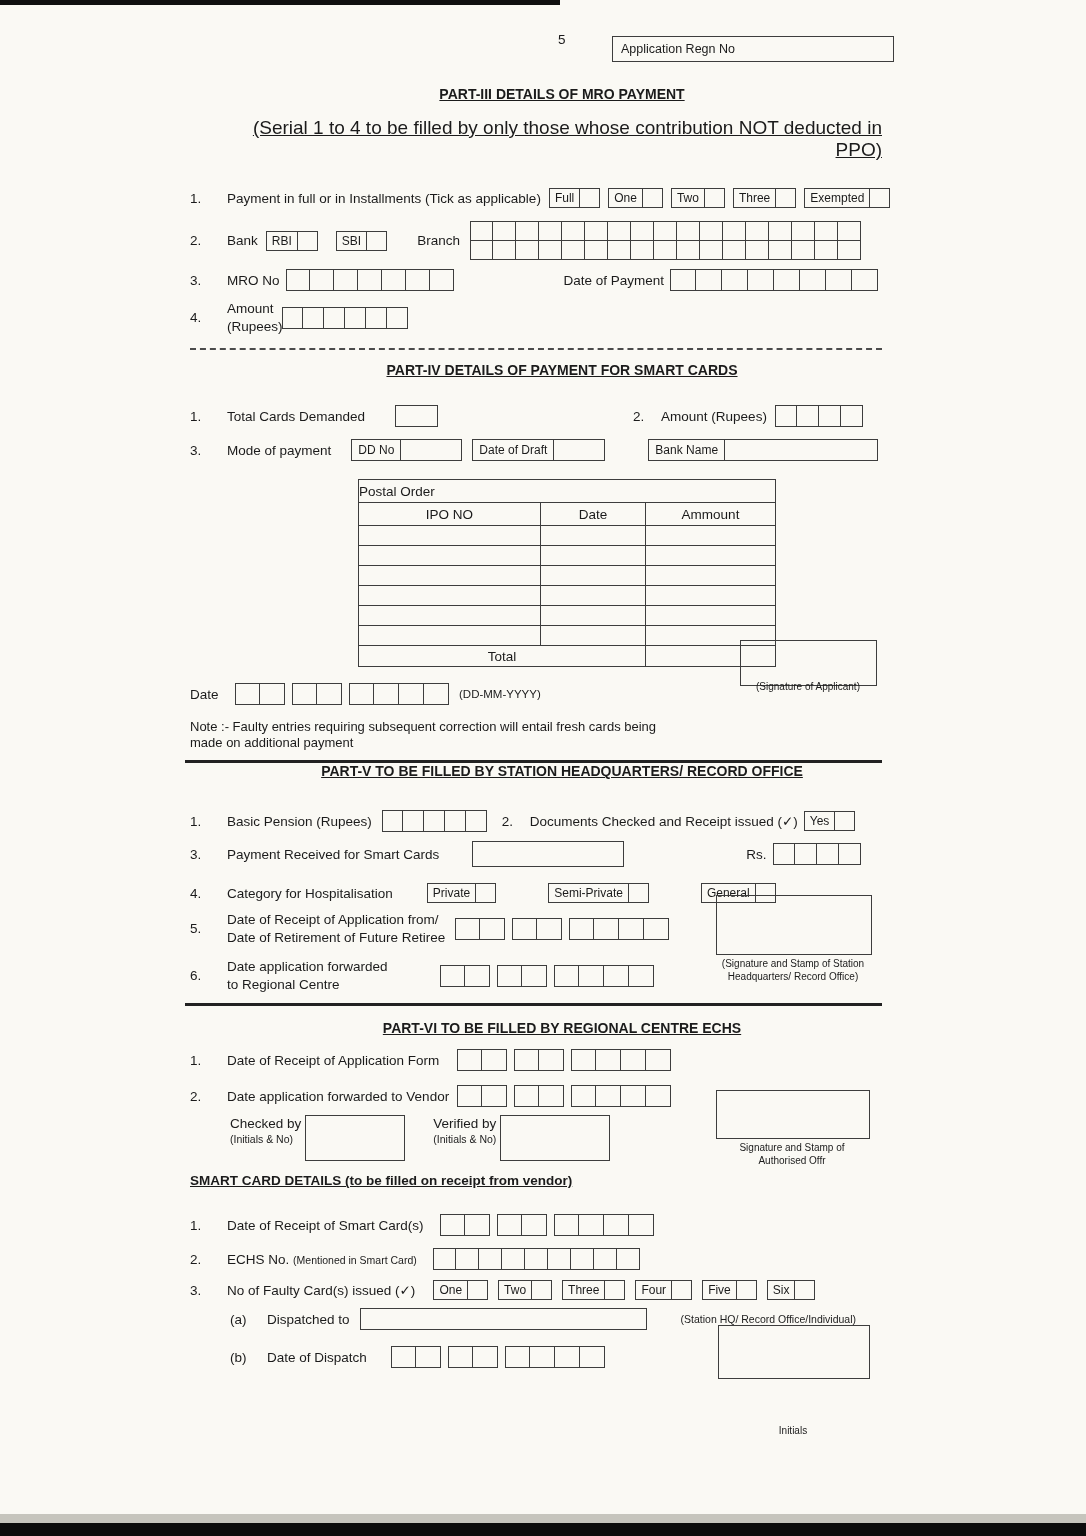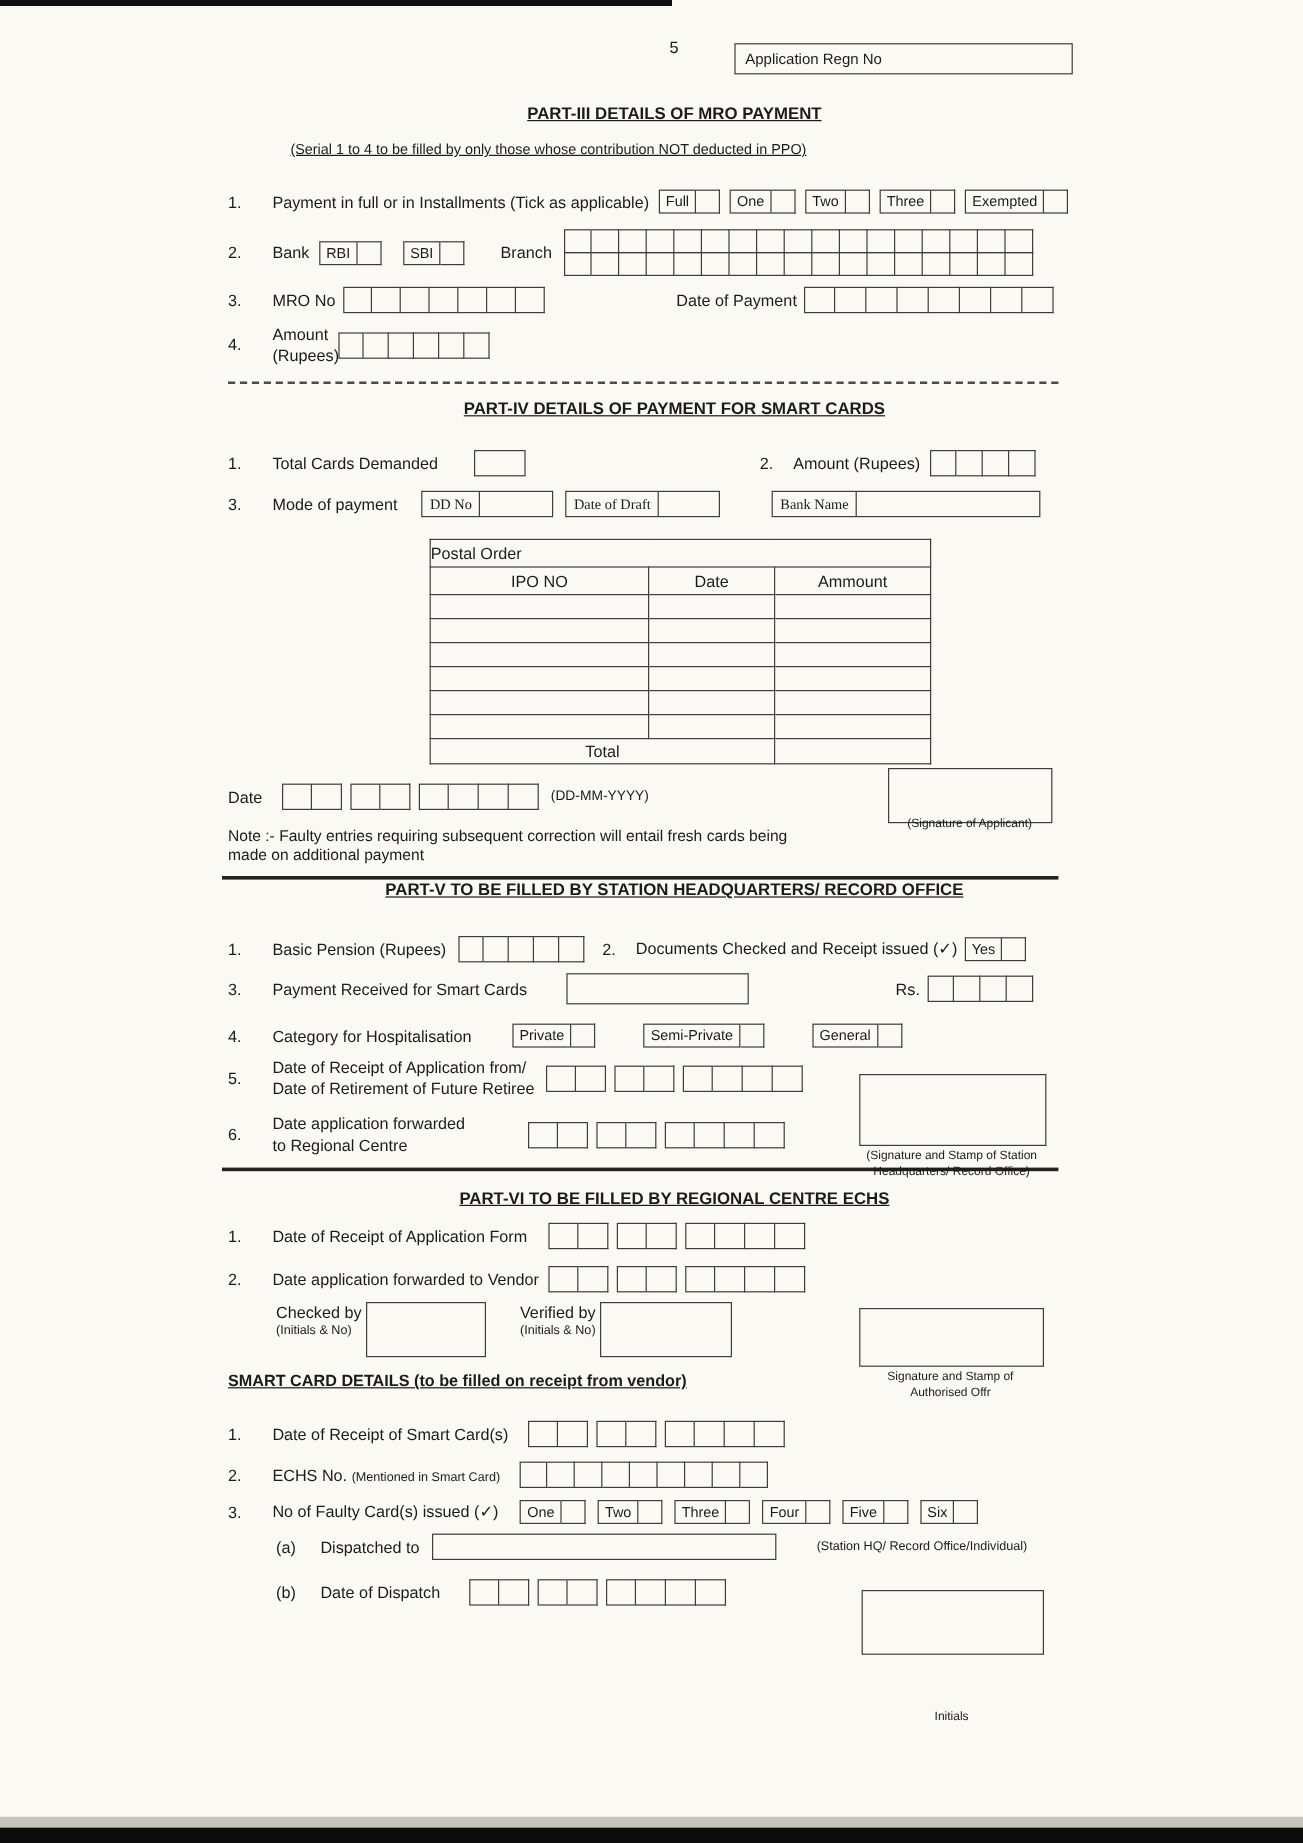--- a/index.html
+++ b/index.html
@@ -15,26 +15,26 @@
   .cells{display:inline-flex;flex:none;}
   .cell{width:24px;height:22px;border:1px solid #3d3d3d;border-left:0;box-sizing:border-box;}
   .cells .cell:first-child{border-left:1px solid #3d3d3d;}
   .w21 .cell{width:21px}.w22 .cell{width:22px}.w23 .cell{width:23px}.w25 .cell{width:25px}.w26 .cell{width:26px}
   .h20 .cell{height:20px}
   .dategrp{display:inline-flex;gap:7px;flex:none;}
   .opts{display:inline-flex;align-items:center;flex:none;}
   .opt{display:inline-flex;flex:none;}
   .opt-label{display:inline-flex;align-items:center;height:20px;border:1px solid #3d3d3d;padding:0 5px;font-size:12px;box-sizing:border-box;}
   .opt-tick{width:20px;height:20px;border:1px solid #3d3d3d;border-left:0;box-sizing:border-box;}
-  .field{display:inline-flex;border:1px solid #3d3d3d;height:20px;flex:none;font-family:Liberation Serif, serif;}
+  .field{display:inline-flex;border:1px solid #3d3d3d;height:20px;flex:none;}
   .field-label{display:inline-flex;align-items:center;padding:0 6px;font-size:12px;border-right:1px solid #3d3d3d;}
   .field-blank{height:100%;}
   .box{border:1px solid #3d3d3d;flex:none;box-sizing:border-box;}
   .part-title{font-weight:bold;font-size:14px;text-align:center;text-decoration:underline;padding-left:52px;}
-  .part-subtitle{font-size:12px;text-align:left;text-decoration:underline;padding-left:52px;}
+  .part-subtitle{font-size:19px;text-align:right;text-decoration:underline;padding-left:52px;}
   .smart-title{font-weight:bold;font-size:13.5px;text-decoration:underline;}
   .dashed{border-top:2px dashed #4b4b4b;height:0;}
   .rule{border-top:3px solid #222;height:0;width:697px;margin-left:-5px;}
   .ptable{border-collapse:collapse;margin-left:168px;}
   .ptable td{border:1px solid #3d3d3d;padding:0;font-size:13.5px;}
   .pt-title{height:22px;padding-left:8px;}
   .pt-head td{height:22px;text-align:center;}
   .pt-row td{height:19px;}
   .pt-total td{height:20px;text-align:center;}
   .hint{font-size:11.5px;flex:none;}
@@ -337,21 +337,21 @@
           <span class="cell"></span>
           <span class="cell"></span>
           <span class="cell"></span>
           <span class="cell"></span>
         </span>
     </div>
 
     <div class="item" style="margin-top:16px">
       <span class="num">4.</span>
       <span class="lbl">Category for Hospitalisation</span>
-      <span class="opts" style="margin-left:34px;gap:40px">
+      <span class="opts" style="margin-left:34px;gap:52px">
           <span class="opt">
             <span class="opt-label">Private</span>
             <span class="opt-tick"></span>
           </span>
           <span class="opt">
             <span class="opt-label">Semi-Private</span>
             <span class="opt-tick"></span>
           </span>
           <span class="opt">
             <span class="opt-label">General</span>

